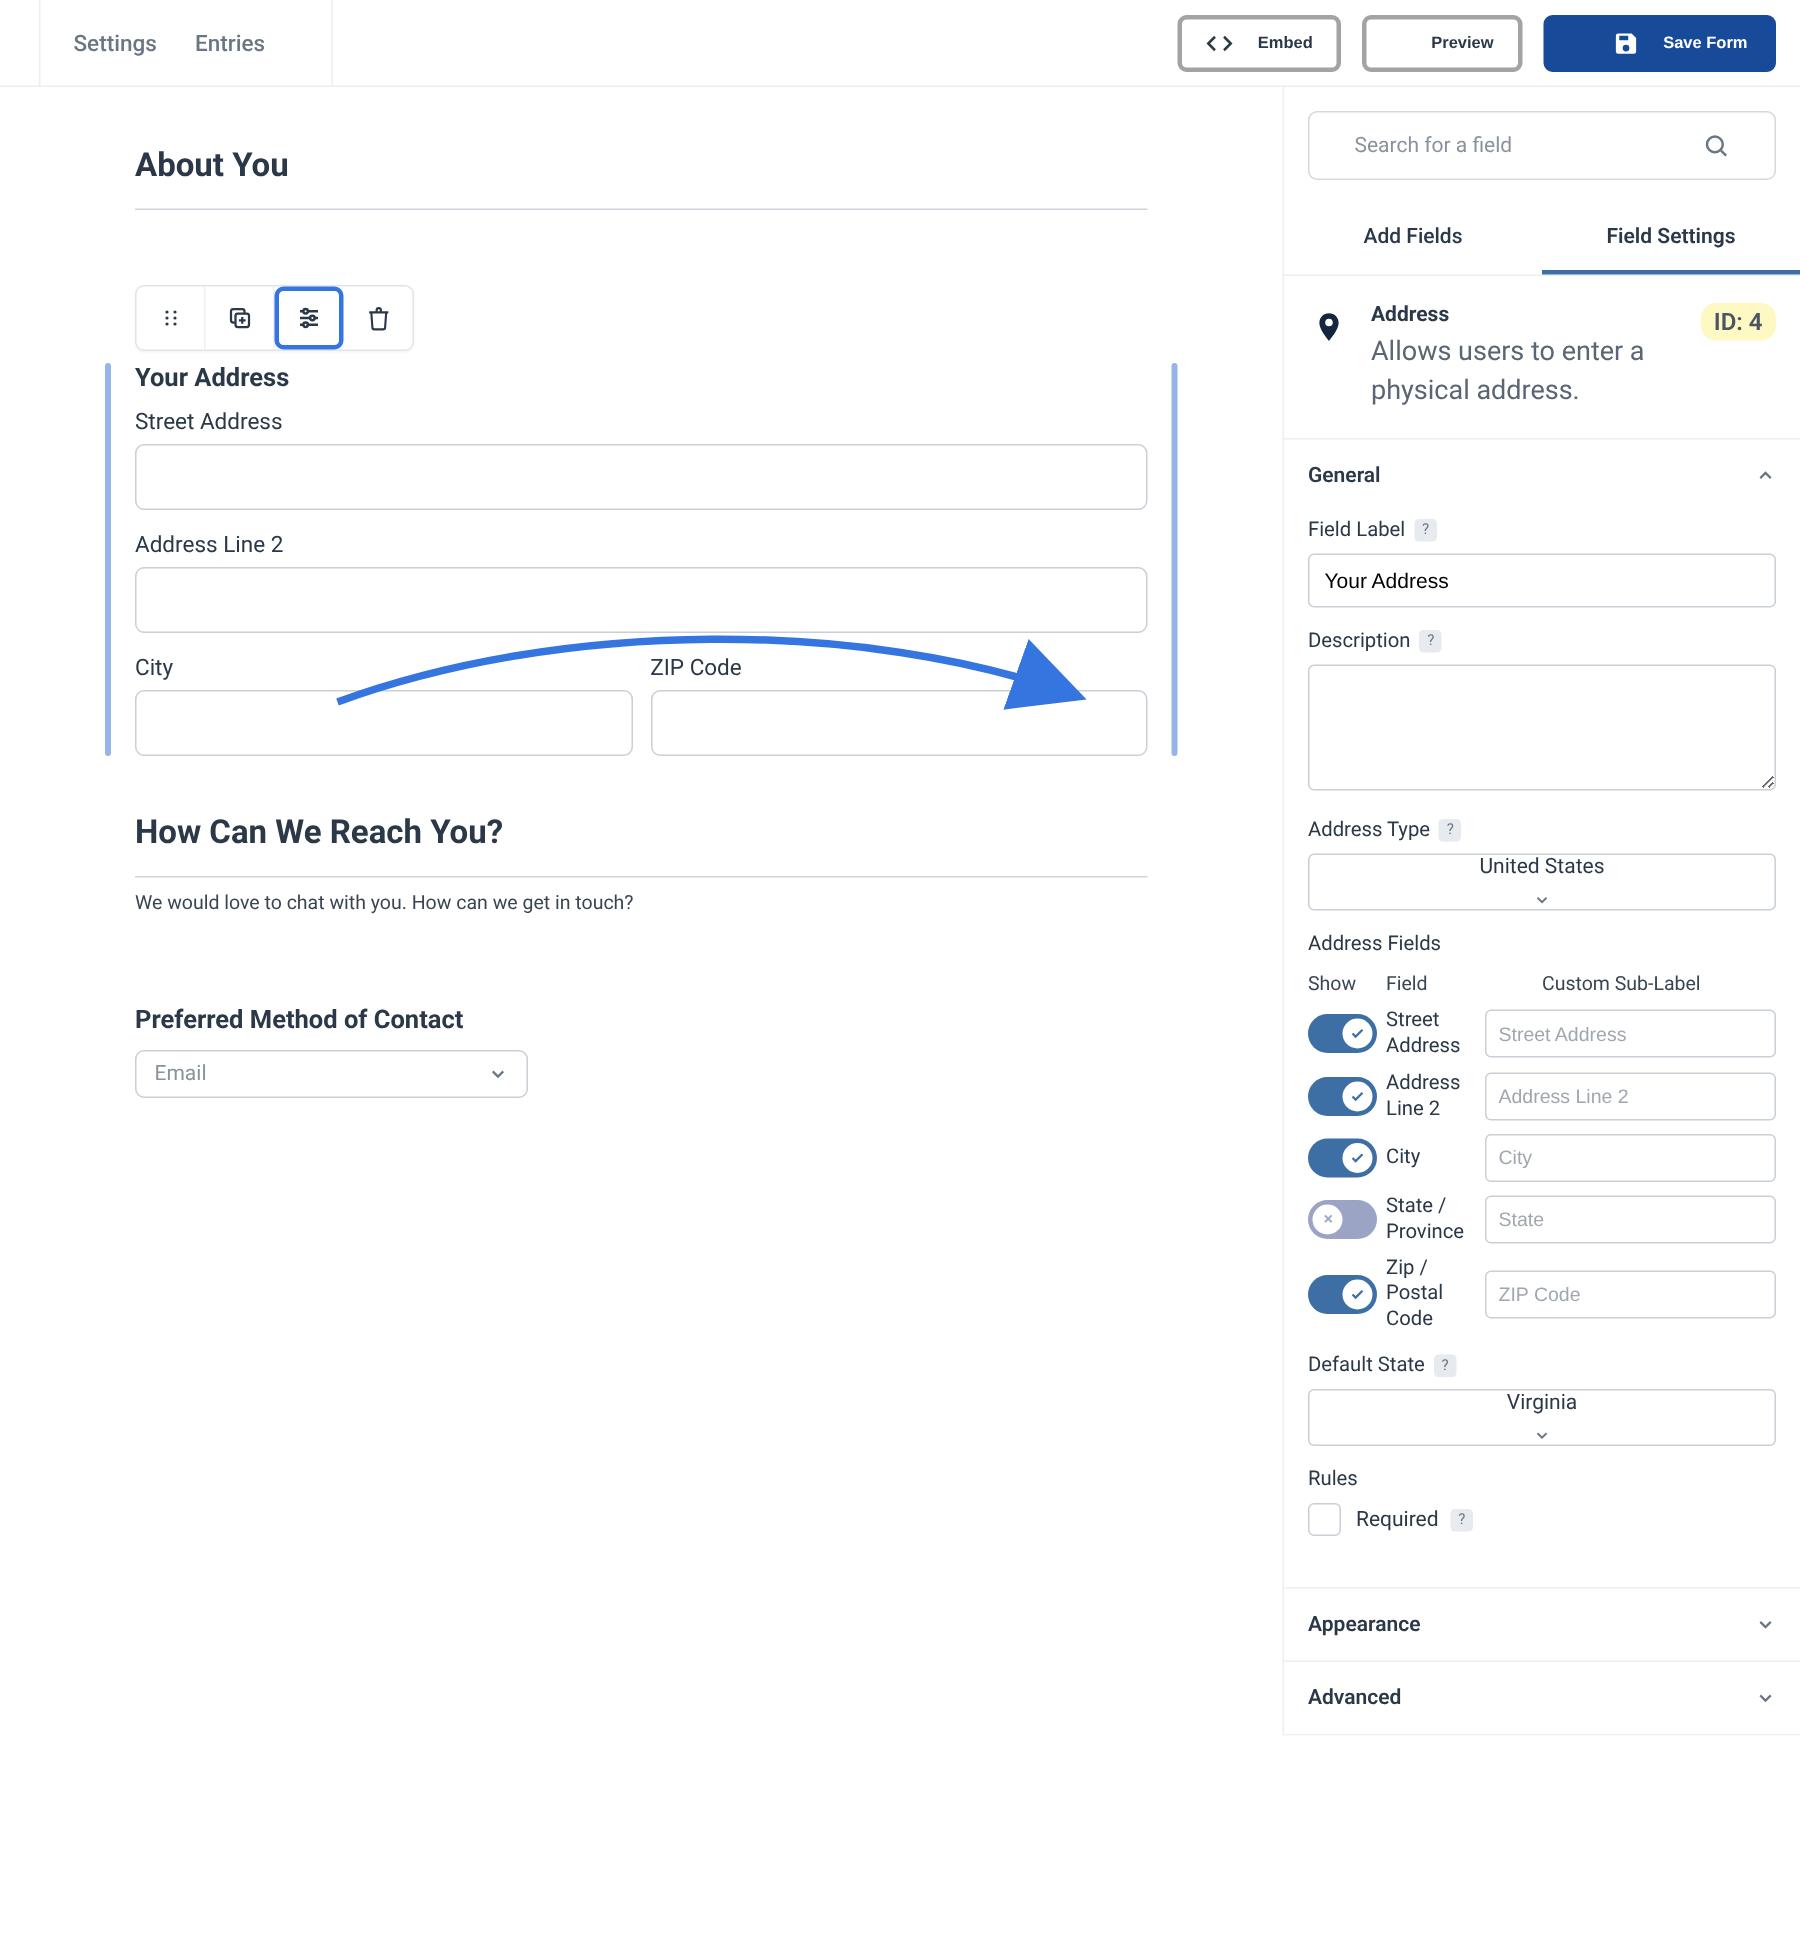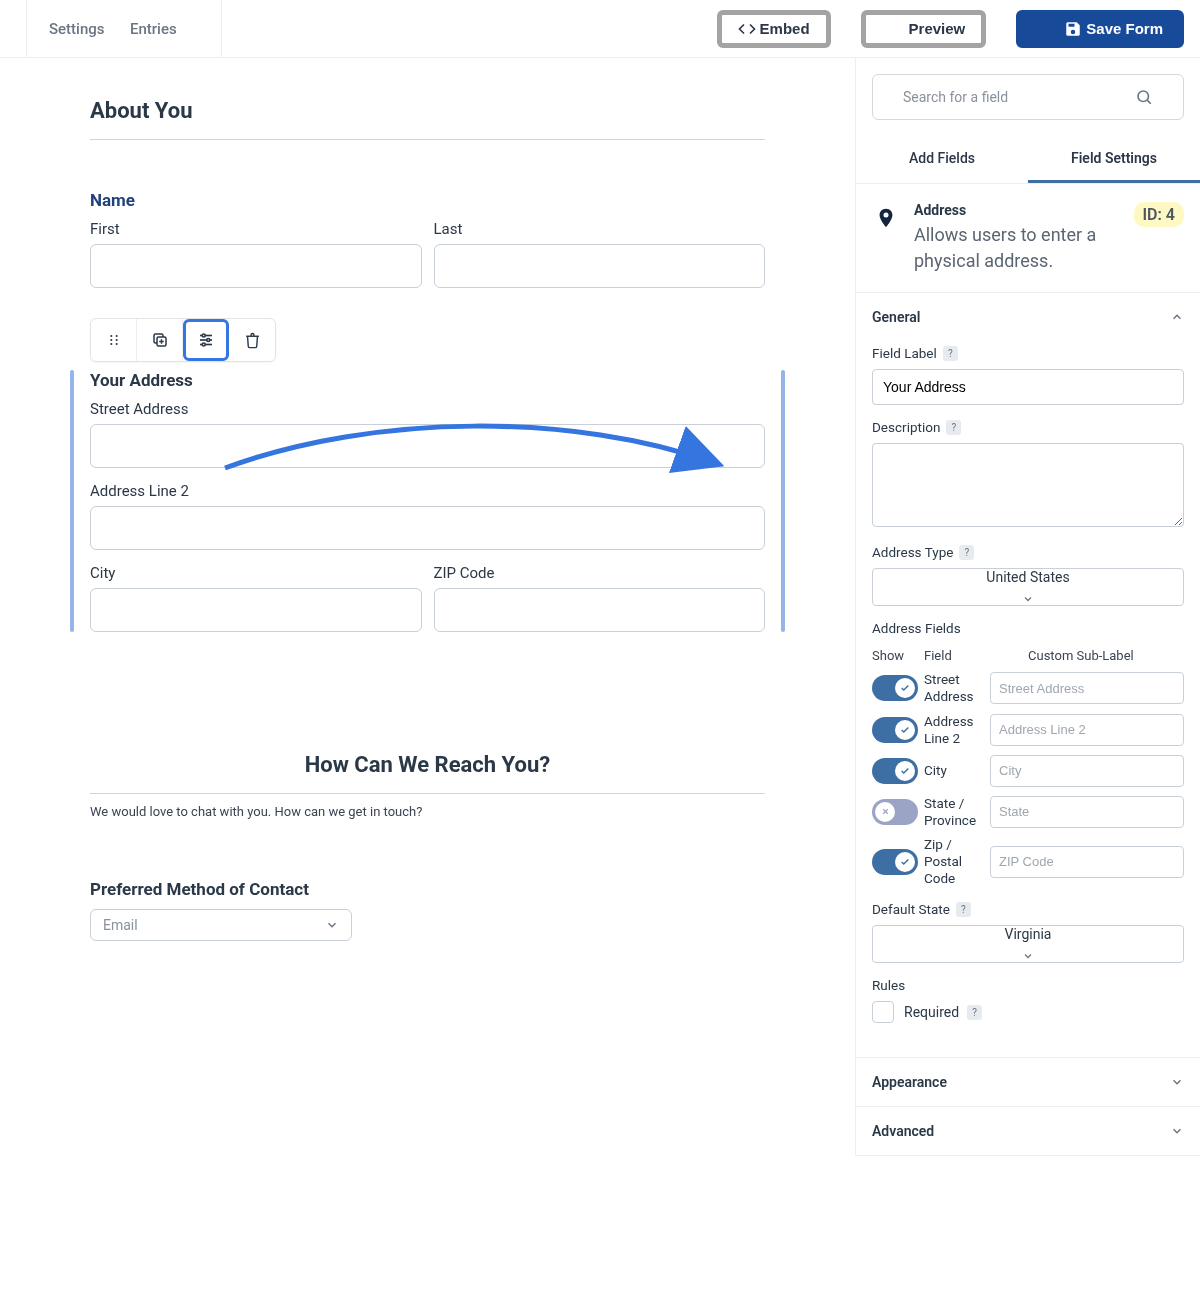--- a/index.html
+++ b/index.html
@@ -2,31 +2,31 @@
 <html><head>
 <meta charset="utf-8">
 <style>
   * { box-sizing: border-box; margin: 0; padding: 0; }
   body { font-family: -apple-system, BlinkMacSystemFont, "Segoe UI", Roboto, sans-serif; color: #2b3848; background: #fff; font-size: 14px; }
   .topbar { display: flex; align-items: center; height: 58px; border-bottom: 1px solid #eceef1; padding: 0 16px 0 10px; gap: 6px; }
   .form-select { display: flex; align-items: center; justify-content: space-between; width: 210px; height: 38px; border: 1px solid #d4d8dd; border-radius: 6px; padding: 0 10px 0 14px; font-weight: 600; color: #2b3848; cursor: pointer; }
   .topbar-sep { width: 1px; height: 58px; background: #eceef1; margin: 0 16px; }
   .topnav a { color: #6b7684; font-weight: 500; margin-right: 22px; text-decoration: none; font-size: 15px; }
   .topbar-spacer { flex: 1; }
-  .btn { height: 38px; display: inline-flex; align-items: center; gap: 4px; padding: 0 16px; border-radius: 6px; border: 5px solid #a3a3a3; background: #fff; font-weight: 600; color: #2b3848; cursor: pointer; font-size: 15px; }
-  .btn + .btn { margin-left: 24px; padding-left: 43px; }
+  .btn { height: 38px; display: inline-flex; align-items: center; gap: 16px; padding: 0 16px; border-radius: 6px; border: 3px solid #a3a3a3; background: #fff; font-weight: 600; color: #2b3848; cursor: pointer; font-size: 11px; }
+  .btn + .btn { margin-left: 8px; padding-left: 43px; }
   .btn-primary { background: #174a99; border-color: #174a99; color: #fff; }
   svg { display: block; }
 
   .main { display: flex; }
   .canvas { flex: 1; padding: 40px 90px 40px 90px; position: relative; }
   .sidebar { width: 345px; border-left: 1px solid #eceef1; min-height: 1042px; }
 
   .section-title { font-size: 22px; font-weight: 700; color: #2b3848; padding-bottom: 16px; border-bottom: 1px solid #cfd5dc; margin-bottom: 50px; }
-  .section-title.mt { margin-top: 120px; text-align: center; }
+  .section-title.mt { margin-top: 39px; }
   .section-desc { font-size: 13px; color: #3a4553; margin: -40px 0 60px 0; }
 
   .field-label { font-size: 17px; font-weight: 700; color: #20427b; margin-bottom: 10px; }
   .sublabel { font-size: 15px; color: #2b3848; margin-bottom: 6px; }
   .input { width: 100%; height: 44px; border: 1px solid #c9cfd6; border-radius: 6px; background: #fff; }
   .row { display: flex; gap: 12px; }
   .col { flex: 1; }
 
   .name-block { margin-bottom: 30px; }
 
@@ -110,33 +110,20 @@
       </svg>
     <span>Save Form</span>
   </button>
 </div>
 
 <div class="main">
 
   <div class="canvas">
     <h2 class="section-title">About You</h2>
 
-    <div class="name-block">
-      <div class="field-label">Name</div>
-      <div class="row">
-        <div class="col">
-          <div class="sublabel">First</div>
-          <div class="input"></div>
-        </div>
-        <div class="col">
-          <div class="sublabel">Last</div>
-          <div class="input"></div>
-        </div>
-      </div>
-    </div>
 
     
     <div class="field-toolbar">
       <div class="ft-btn">
         <svg width="16" height="16" viewBox="0 0 24 24" fill="#2b3848">
             <circle cx="8" cy="6" r="1.6"></circle>
             <circle cx="8" cy="12" r="1.6"></circle>
             <circle cx="8" cy="18" r="1.6"></circle>
             <circle cx="16" cy="6" r="1.6"></circle>
             <circle cx="16" cy="12" r="1.6"></circle>

